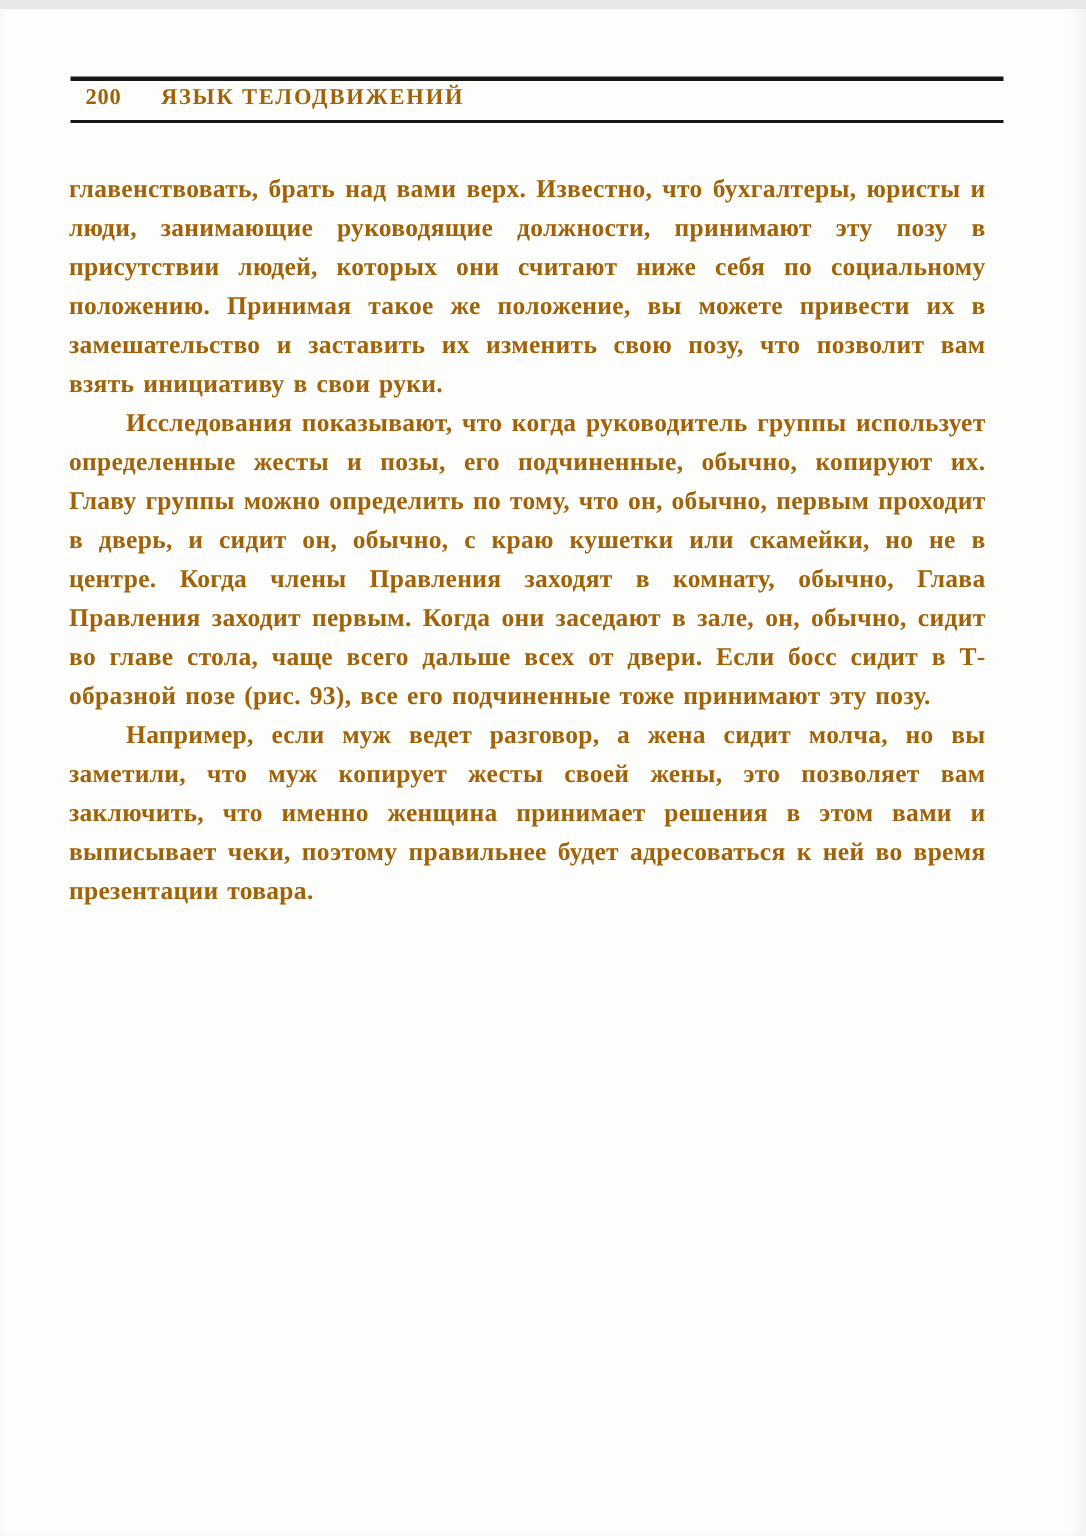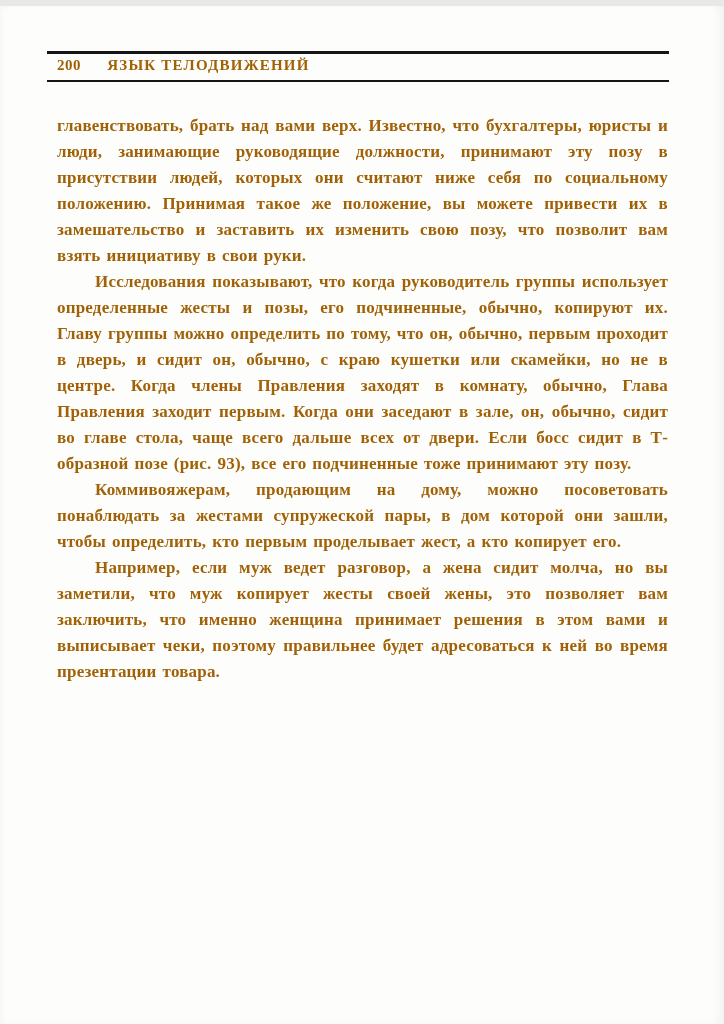--- a/index.html
+++ b/index.html
@@ -42,21 +42,21 @@
     white-space: nowrap;
   }
   .page-num {
     margin-right: 22px;
   }
   .running-title {
     letter-spacing: 1.2px;
   }
   .page-body {
     position: absolute;
-    left: 57px;
+    left: 46px;
     top: 107px;
     width: 611px;
   }
   .page-body p {
     margin: 0;
     font-size: 17px;
     line-height: 26px;
     font-weight: 700;
     text-align: justify;
     letter-spacing: 0.2px;
@@ -77,17 +77,16 @@
     <div class="header-text">
       <span class="page-num">200</span>
       <span class="running-title">ЯЗЫК ТЕЛОДВИЖЕНИЙ</span>
     </div>
     <div class="rule rule-bottom"></div>
   </div>
 
   <div class="page-body">
     <p class="no-indent">главенствовать, брать над вами верх. Известно, что бухгалтеры, юристы и люди, занимающие руководящие должности, принимают эту позу в присутствии людей, которых они считают ниже себя по социальному положению. Принимая такое же положение, вы можете привести их в замешательство и заставить их изменить свою позу, что позволит вам взять инициативу в свои руки.</p>
     <p>Исследования показывают, что когда руководитель группы использует определенные жесты и позы, его подчиненные, обычно, копируют их. Главу группы можно определить по тому, что он, обычно, первым проходит в дверь, и сидит он, обычно, с краю кушетки или скамейки, но не в центре. Когда члены Правления заходят в комнату, обычно, Глава Правления заходит первым. Когда они заседают в зале, он, обычно, сидит во главе стола, чаще всего дальше всех от двери. Если босс сидит в Т-образной позе (рис. 93), все его подчиненные тоже принимают эту позу.</p>
-    <p>Коммивояжерам, продающим на дому, можно посоветовать понаблюдать за жестами супружеской пары, в дом которой они зашли, чтобы определить, кто первым проделывает жест, а кто копирует его.</p>
     <p>Например, если муж ведет разговор, а жена сидит молча, но вы заметили, что муж копирует жесты своей жены, это позволяет вам заключить, что именно женщина принимает решения в этом вами и выписывает чеки, поэтому правильнее будет адресоваться к ней во время презентации товара.</p>
   </div>
 
 </div>
 
 </body></html>

